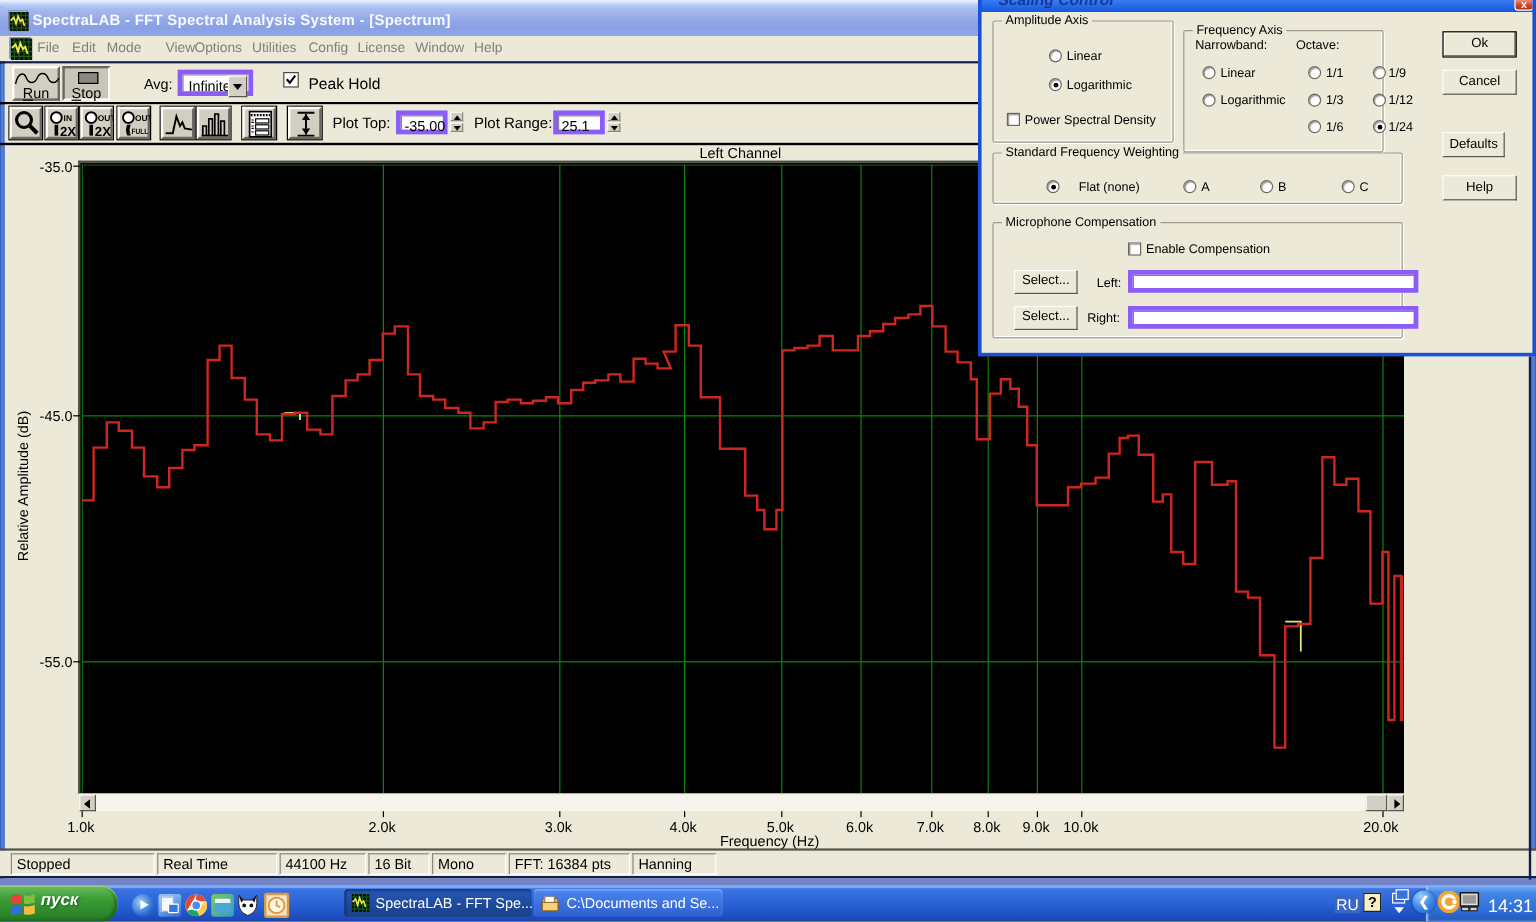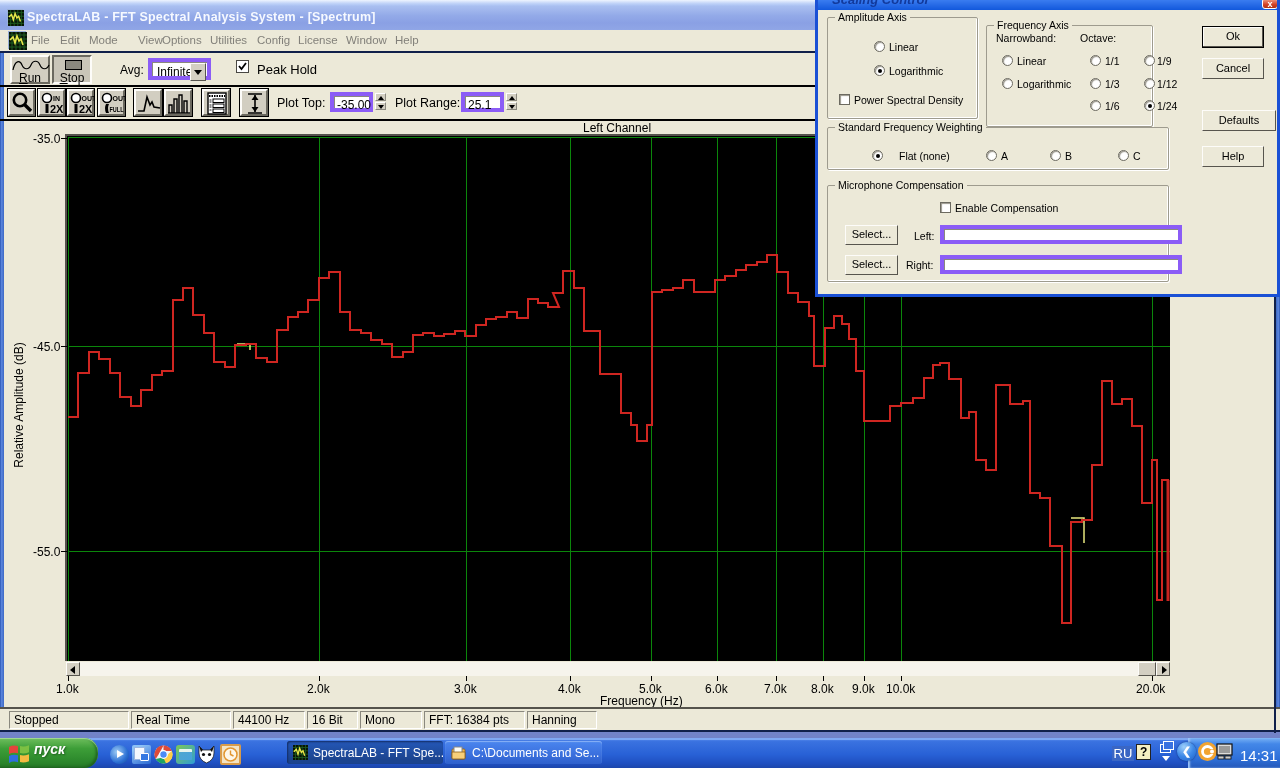--- a/index.html
+++ b/index.html
@@ -438,16 +438,16 @@
   <div class="rlabel" style="left:137px;top:192px;">Enable Compensation</div>
   <div class="dbtn" style="left:27px;top:215px;width:53px;height:20px;padding-top:2px;">Select...</div>
   <div class="rlabel" style="left:96px;top:220px;">Left:</div>
   <div class="wfield" style="left:122px;top:215px;width:242px;height:19px;"></div>
   <div class="dbtn" style="left:27px;top:245px;width:53px;height:20px;padding-top:2px;">Select...</div>
   <div class="rlabel" style="left:88px;top:249px;">Right:</div>
   <div class="wfield" style="left:122px;top:245px;width:242px;height:19px;"></div>
 
   <div class="dbtn" style="left:384px;top:16px;width:62px;height:22px;border:1px solid #000;box-shadow:inset -1px -1px 0 #57554e, inset 1px 1px 0 #fdfcf9;padding-top:3px;">Ok</div>
   <div class="dbtn" style="left:384px;top:48px;width:62px;height:21px;padding-top:3px;">Cancel</div>
-  <div class="dbtn" style="left:384px;top:100px;width:74px;height:21px;padding-top:3px;">Defaults</div>
+  <div class="dbtn" style="left:384px;top:100px;width:52px;height:21px;padding-top:3px;">Defaults</div>
   <div class="dbtn" style="left:384px;top:136px;width:62px;height:21px;padding-top:3px;">Help</div>
 </div>
 </div>
 
 </body></html>

